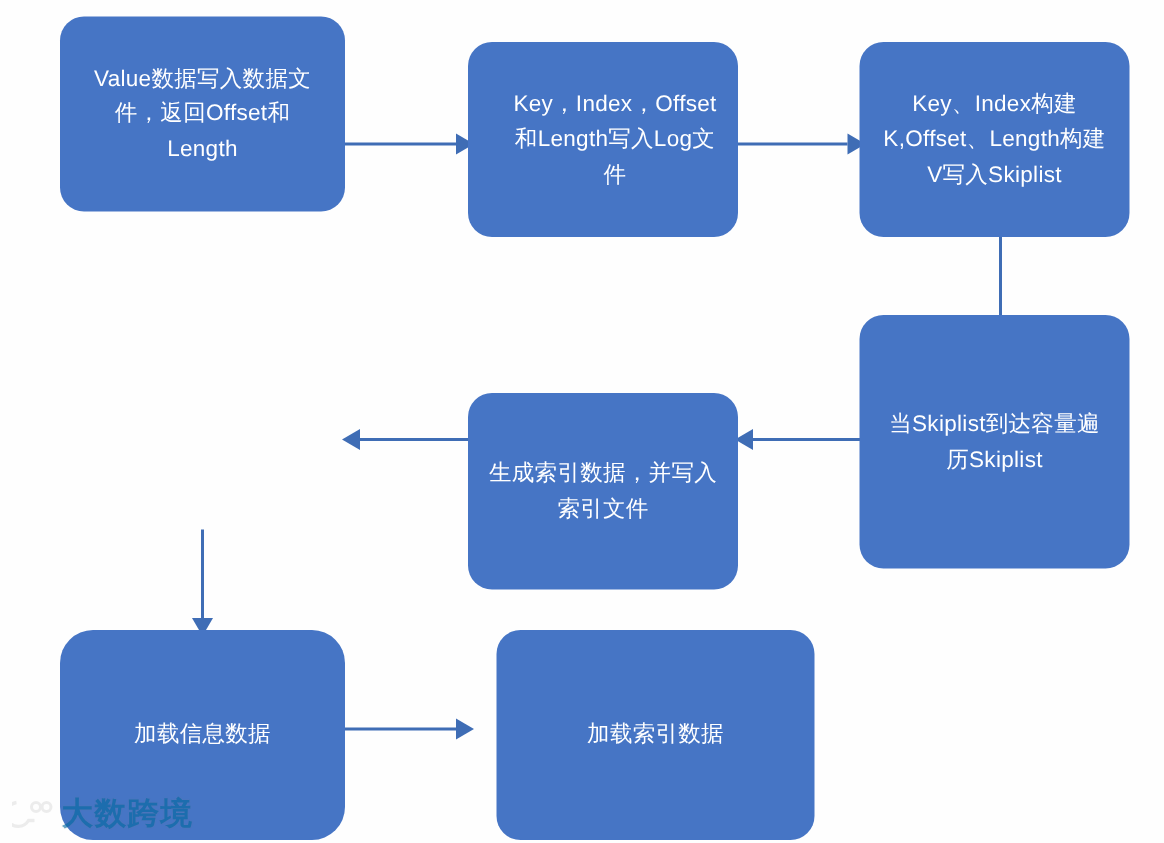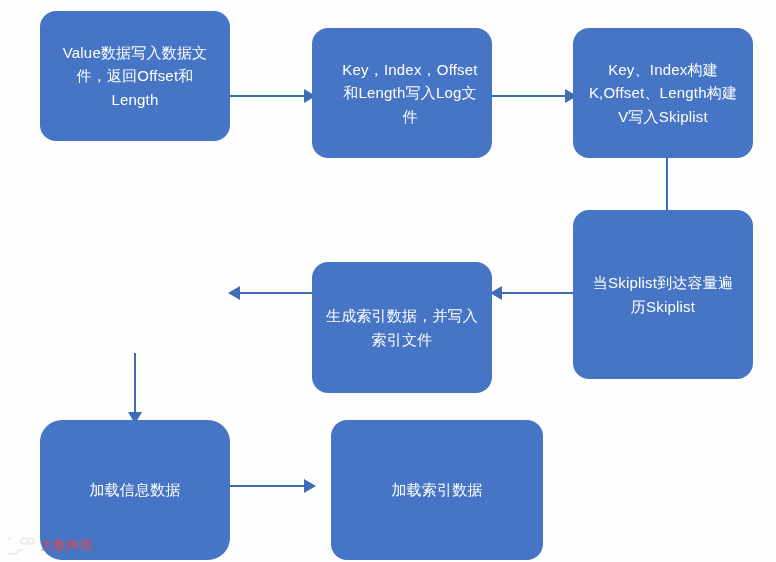--- a/index.html
+++ b/index.html
@@ -76,23 +76,23 @@
     gap: 5px;
     opacity: 0.62;
     pointer-events: none;
   }
   #watermark .wm-logo {
     width: 28px;
     height: 22px;
     position: relative;
   }
   #watermark .wm-text {
-    font-size: 12px;
+    font-size: 21px;
     font-weight: 700;
-    color: #ef4444;
+    color: #0369a1;
     letter-spacing: 1px;
     text-shadow: 0 0 1px rgba(120,120,120,0.55);
     font-family: Liberation Mono, monospace;
   }
 </style>
 </head>
 <body>
 
 <div id="canvas">
 

